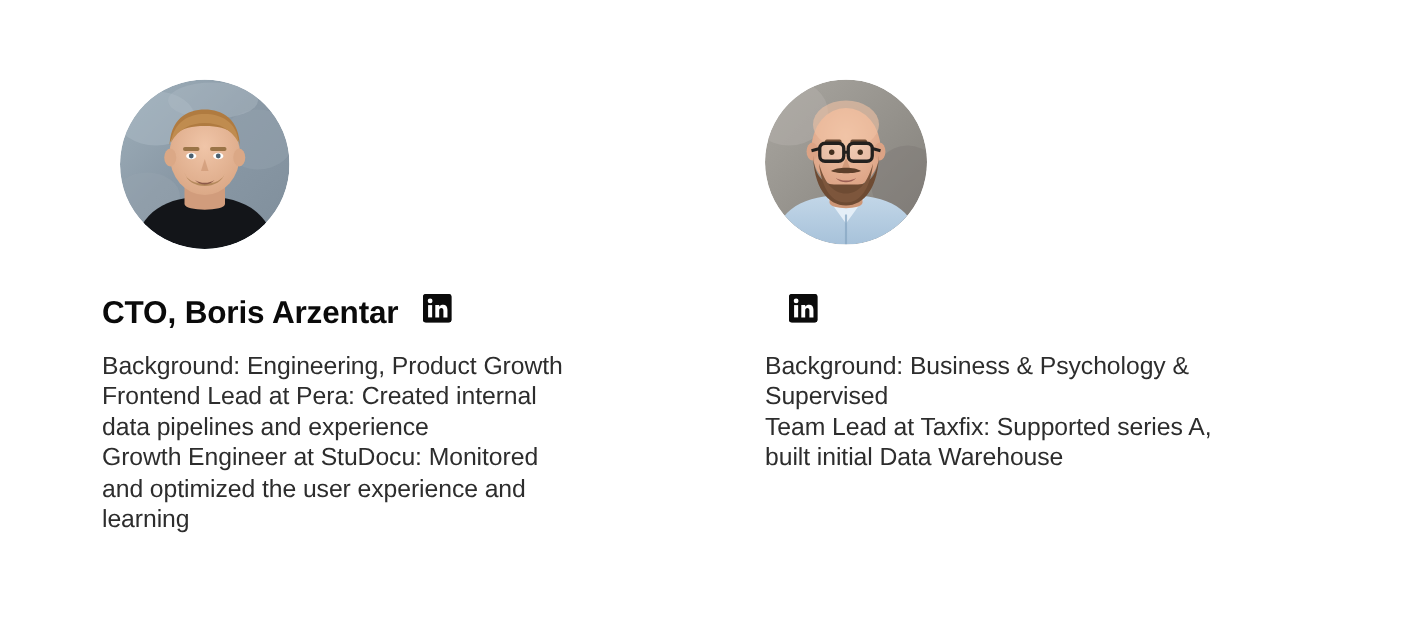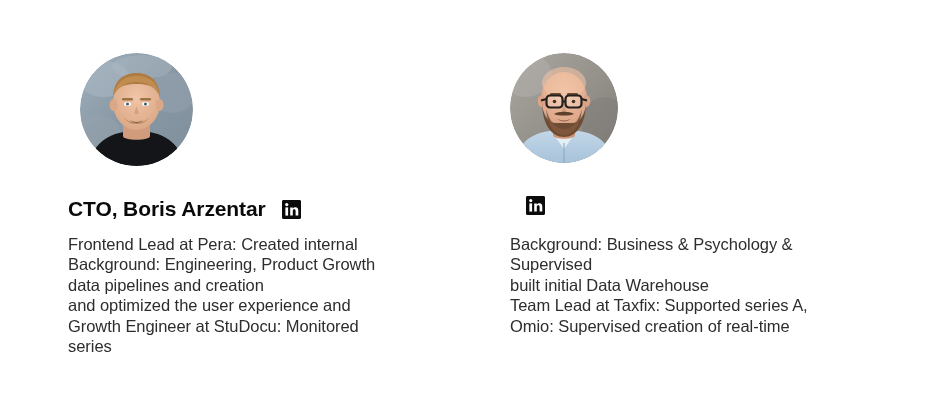--- a/index.html
+++ b/index.html
@@ -41,21 +41,20 @@
   .profile.right .avatar { left: 0px;  width: 108px; height: 110px; }
 
   .avatar svg { display: block; width: 100%; height: 100%; }
 
   
   .headline {
     position: absolute;
     top: 196px;
     left: 0;
     display: flex;
-    align-items: center;
     white-space: nowrap;
   }
   .headline-text {
     font-size: 21px;
     font-weight: bold;
     color: #0a0a0a;
     letter-spacing: -0.1px;
     line-height: 26px;
   }
   .li-icon {
@@ -148,26 +147,26 @@
         <svg viewBox="0 0 19 19" xmlns="http://www.w3.org/2000/svg">
           <rect x="0" y="0" width="19" height="19" rx="2" fill="#0b0b0b"></rect>
           <rect x="3.4" y="7.4" width="2.7" height="8.2" fill="#ffffff"></rect>
           <circle cx="4.75" cy="4.6" r="1.6" fill="#ffffff"></circle>
           <path d="M8.2 7.4 h2.6 v1.1 c0.55 -0.95 1.6 -1.35 2.6 -1.35 c1.9 0 2.9 1.2 2.9 3.4 v5.05 h-2.7 v-4.5 c0 -1.15 -0.45 -1.75 -1.35 -1.75 c-0.95 0 -1.45 0.65 -1.45 1.8 v4.45 h-2.6 z" fill="#ffffff"></path>
         </svg>
       </span>
     </div>
 
     <div class="bio">
+      <span class="bio-line">Background: Engineering, Product Growth</span>
       <span class="bio-line">Frontend Lead at Pera: Created internal</span>
-      <span class="bio-line">Background: Engineering, Product Growth</span>
-      <span class="bio-line">data pipelines and creation</span>
+      <span class="bio-line">data pipelines and experience</span>
+      <span class="bio-line">Growth Engineer at StuDocu: Monitored</span>
       <span class="bio-line">and optimized the user experience and</span>
-      <span class="bio-line">Growth Engineer at StuDocu: Monitored</span>
-      <span class="bio-line">series</span>
+      <span class="bio-line">learning</span>
     </div>
   </div>
 
   <div class="profile right">
 
     <div class="avatar">
       <svg viewBox="0 0 108 110" xmlns="http://www.w3.org/2000/svg">
         <defs>
           <clipPath id="clipR">
               <ellipse cx="54" cy="55" rx="54" ry="55"></ellipse>
@@ -234,19 +233,18 @@
           <rect x="3.4" y="7.4" width="2.7" height="8.2" fill="#ffffff"></rect>
           <circle cx="4.75" cy="4.6" r="1.6" fill="#ffffff"></circle>
           <path d="M8.2 7.4 h2.6 v1.1 c0.55 -0.95 1.6 -1.35 2.6 -1.35 c1.9 0 2.9 1.2 2.9 3.4 v5.05 h-2.7 v-4.5 c0 -1.15 -0.45 -1.75 -1.35 -1.75 c-0.95 0 -1.45 0.65 -1.45 1.8 v4.45 h-2.6 z" fill="#ffffff"></path>
         </svg>
       </span>
     </div>
 
     <div class="bio">
       <span class="bio-line">Background: Business &amp; Psychology &amp;</span>
       <span class="bio-line">Supervised</span>
+      <span class="bio-line">Team Lead at Taxfix: Supported series A,</span>
       <span class="bio-line">built initial Data Warehouse</span>
-      <span class="bio-line">Team Lead at Taxfix: Supported series A,</span>
-      <span class="bio-line">Omio: Supervised creation of real-time</span>
     </div>
   </div>
 
 </div>
 
 </body></html>

